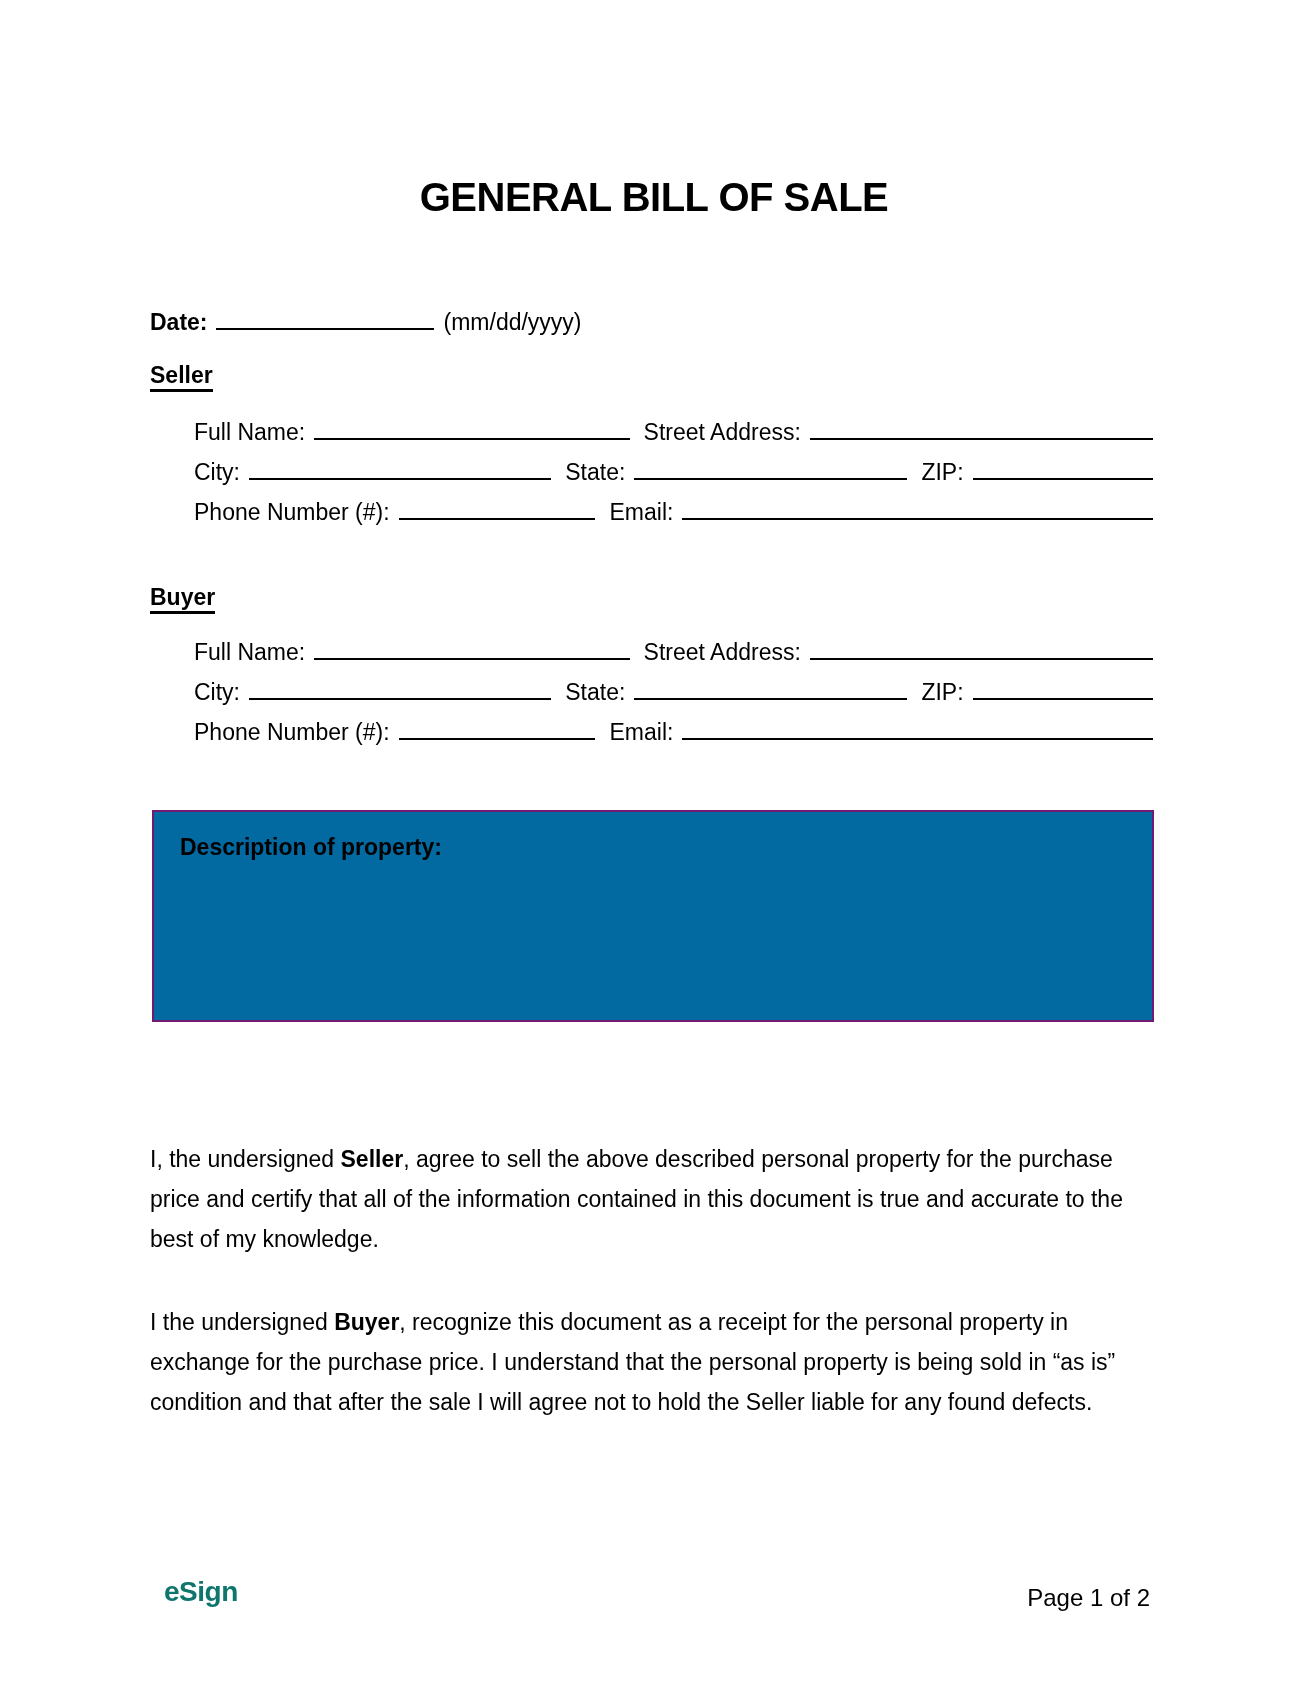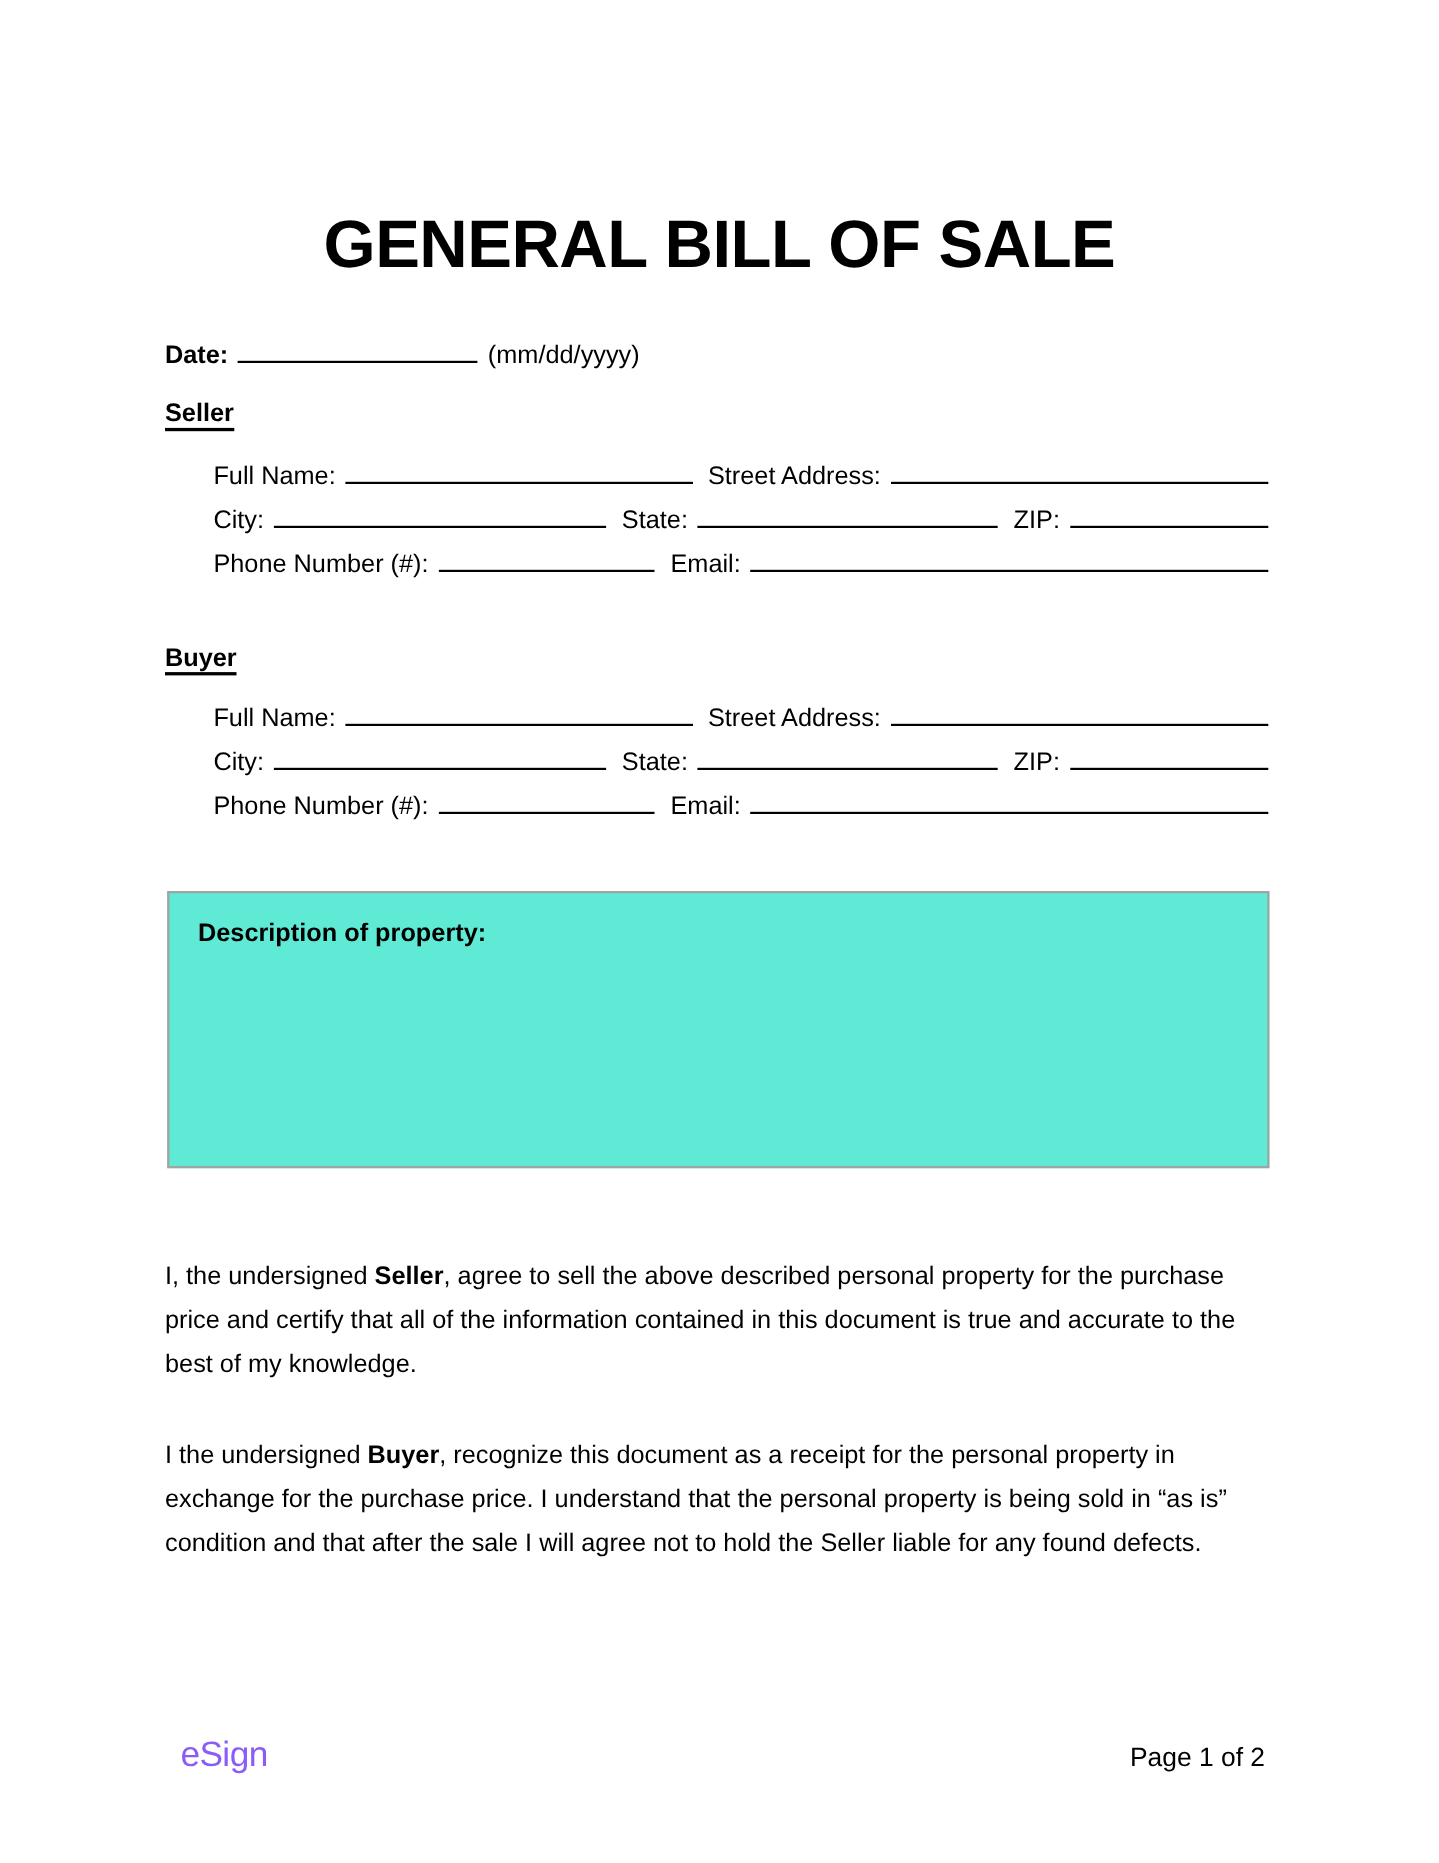--- a/index.html
+++ b/index.html
@@ -8,21 +8,21 @@
     width:1308px; height:1694px;
     background:#ffffff;
     font-family:"Liberation Sans","DejaVu Sans",sans-serif;
     font-size:23px; color:#000;
     overflow:hidden;
   }
   .bold { font-weight:bold; }
 
   .title {
     position:absolute; top:148px; left:0; width:100%;
-    text-align:center; font-size:61px; font-weight:bold;
+    text-align:center; font-size:40px; font-weight:bold;
     letter-spacing:-0.5px; line-height:1.1;
   }
 
   
   .frow {
     position:absolute; left:150px; right:155px;
     display:flex; align-items:baseline;
     line-height:28px; white-space:nowrap;
   }
   .lab { flex:0 0 auto; margin-right:9px;margin-left:44px; }
@@ -34,40 +34,40 @@
   .grow { flex:1 1 0; }
 
   .date-row { position:absolute; left:150px; top:288px; display:flex; align-items:baseline; line-height:28px;margin-top:20px; }
   .date-line { width:218px; margin:0 10px 0 8px; }
 
   .sec-head { position:absolute; left:150px; font-weight:bold; }
   .sec-head .hd { border-bottom:3px solid #000; padding-bottom:1px; }
 
   .prop-box {
     position:absolute; left:152px; top:810px;
-    width:1002px; height:252px;
-    background:#5eead4; border:2px solid #a3a3a3;
+    width:1002px; height:212px;
+    background:#0369a1; border:2px solid #701a75;
     box-sizing:border-box;
   }
   .prop-box .desc-label { position:absolute; top:22px; left:26px; font-weight:bold; }
   .desc-area { position:absolute; left:26px; right:26px; top:58px; bottom:70px; }
   .price-row { position:absolute; left:26px; bottom:16px; display:flex; align-items:baseline; line-height:28px; }
   .price-label { font-weight:bold; margin-right:8px; }
   .price-line { width:300px; }
 
   .para {
     position:absolute; left:150px; width:1140px;
     line-height:40px; white-space:pre-line;
   }
   .para-1 { top:1116px; }
   .para-2 { top:1279px; }
 
   .brand {
     position:absolute; left:164px; top:1576px;
-    font-size:32px; font-weight:normal; letter-spacing:-0.5px; color:#8b5cf6;
+    font-size:28px; font-weight:bold; letter-spacing:-0.5px; color:#0f766e;
   }
   .page-indicator { position:absolute; right:158px; top:1584px; font-size:24px; }
 </style>
 </head>
 <body>
 
 <div class="page">
 
   <h1 class="title">GENERAL BILL OF SALE</h1>
 

